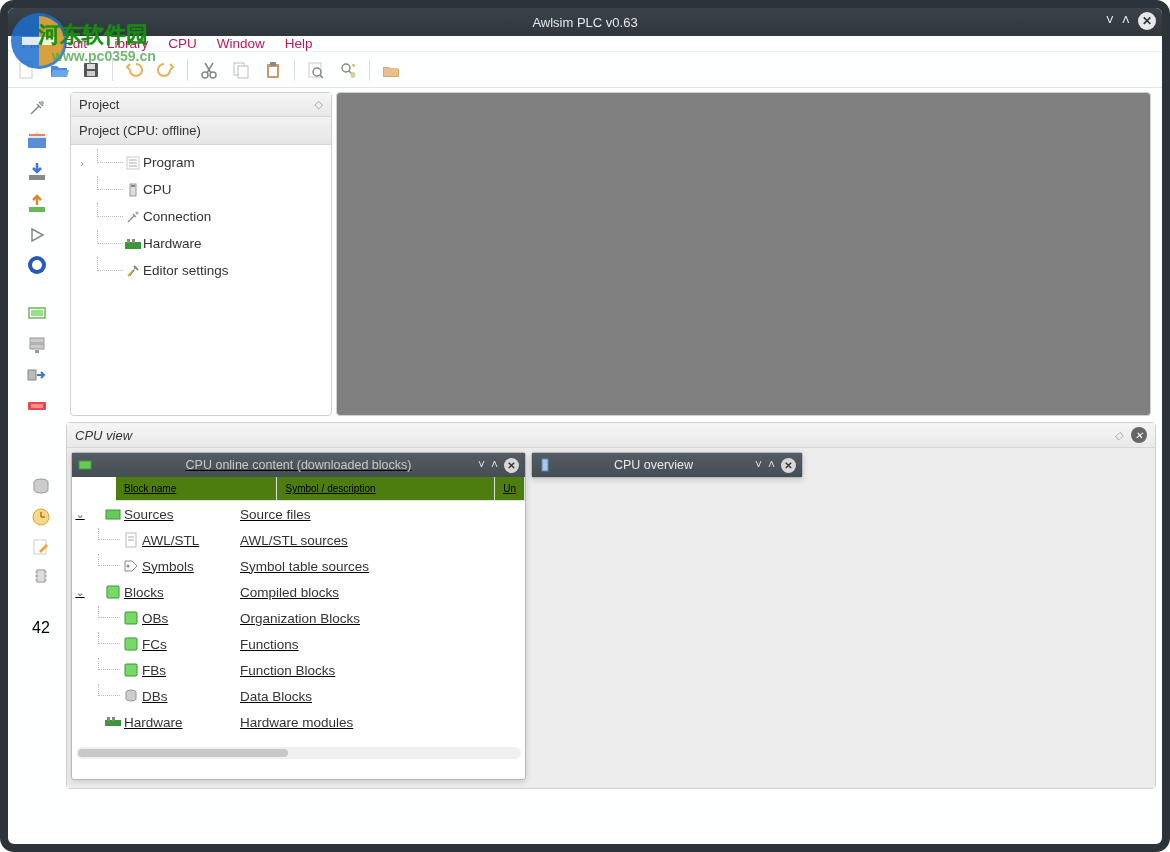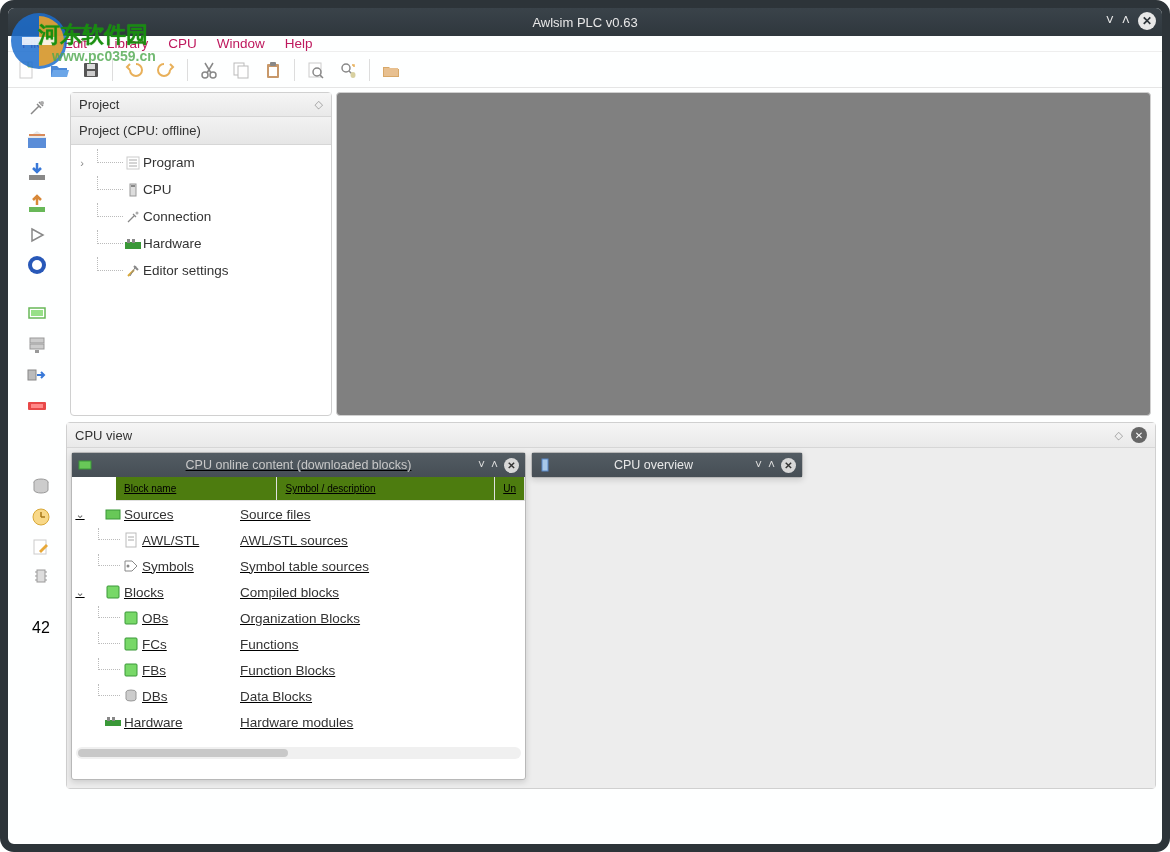--- a/index.html
+++ b/index.html
@@ -29,21 +29,21 @@
 .project-sub { background: linear-gradient(#f2f2f2,#e6e6e6); padding: 6px 8px; font-size: 13px; color: #333; border-bottom: 1px solid #d6d6d6; }
 .tree { padding: 4px 2px; font-size: 13.5px; color: #333; }
 .tree-row { display: flex; align-items: center; height: 27px; cursor: pointer; }
 .tree-indent1 { width: 18px; display:inline-block; text-align:center; color:#888; font-size:11px; }
 .tree-pipe { width: 26px; display:inline-block; border-left: 1px dotted #bbb; border-bottom: 1px dotted #bbb; height: 14px; margin-bottom: 13px; margin-left: 6px; }
 .tree-ico { width: 20px; display: inline-flex; justify-content: center; }
 
 .workspace-gray { flex: 1; background: #808080; border: 1px solid #d0d0d0; border-radius: 4px; margin-top: 2px; margin-right: 2px; }
 
 .cpu-view-panel { border: 1px solid #d0d0d0; border-radius: 4px; margin: 2px 6px 6px 58px; background: #fff; }
-.cpu-view-header { background: linear-gradient(#f5f5f5,#e9e9e9); padding: 4px 8px; font-size: 13px; color: #333; display: flex; justify-content: space-between; align-items: center; border-bottom: 1px solid #d6d6d6; }
+.cpu-view-header { background: linear-gradient(#f5f5f5,#e9e9e9); padding: 4px 8px; font-size: 13px; color: #333; display: flex; justify-content: space-between; align-items: center; border-bottom: 1px solid #d6d6d6; font-style: italic; }
 .cpu-view-body { position: relative; background: #ededed; height: 340px; padding: 6px; }
 
 .sub-window { position: absolute; background: #fff; border: 1px solid #b8b8b8; border-radius: 3px; box-shadow: 0 2px 6px rgba(0,0,0,0.15); }
 .sub-title { height: 24px; background: linear-gradient(#535c63,#464e55); color: #e8e8e8; display: flex; align-items: center; font-size: 12.5px; padding: 0 6px; justify-content: space-between; }
 .sub-title .sw-controls { display: flex; gap: 6px; align-items: center; }
 .sub-close { width: 15px; height: 15px; border-radius: 50%; background: #d8d8d8; color: #333; display: flex; align-items: center; justify-content: center; font-size: 10px; font-weight: bold; cursor: pointer; }
 .sub-chev { color:#dcdcdc; font-size:12px; cursor:pointer; }
 
 .online-win { left: 4px; top: 4px; width: 455px; height: 328px; text-decoration: underline; }
 .online-title { justify-content: center; position: relative; }

